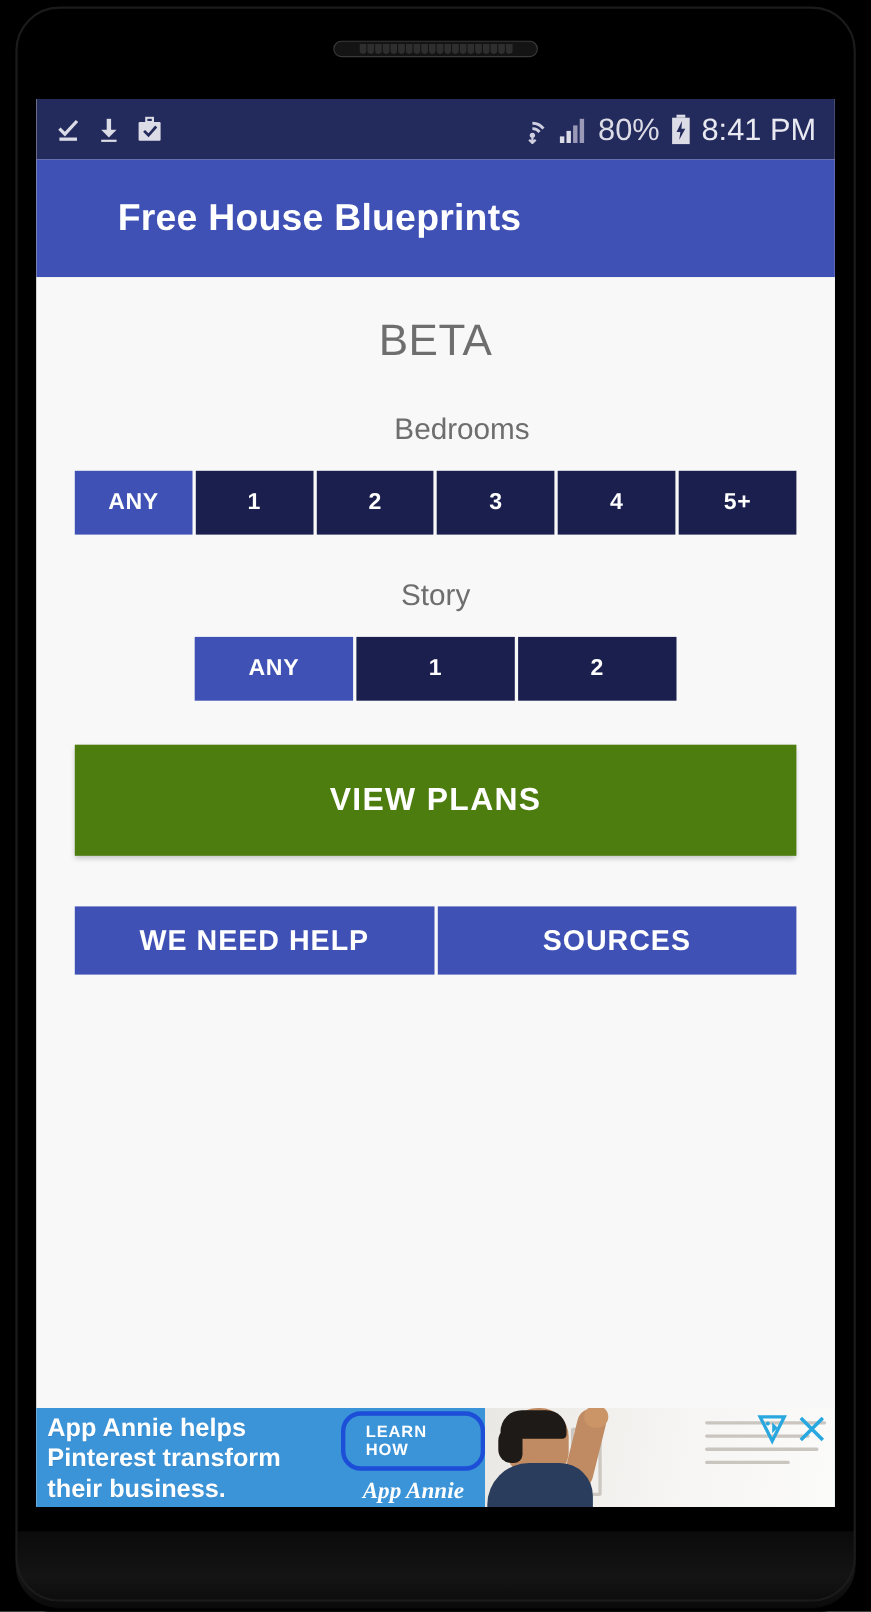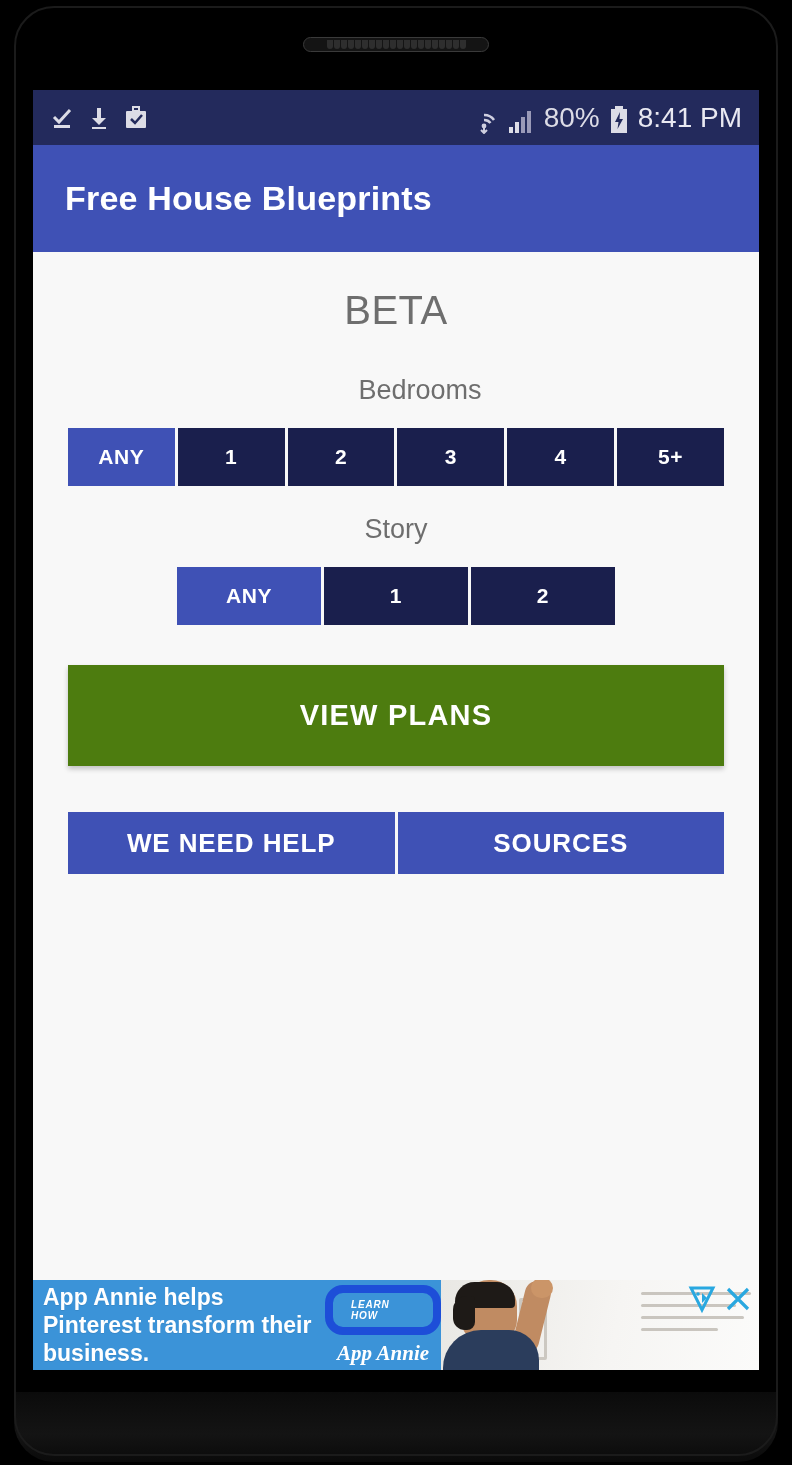--- a/index.html
+++ b/index.html
@@ -34,43 +34,43 @@
     background:#f8f8f8; overflow:hidden;
   }
 
   
   .statusbar {
     height:55px; background:#232a5c; color:#e8e8ef;
     display:flex; align-items:center; padding:0 17px;
     font-size:25px;
   }
   .sb-left { display:flex; align-items:center; gap:14px; }
-  .sb-right { margin-left:auto; display:flex; align-items:flex-end; gap:9px; }
+  .sb-right { margin-left:auto; display:flex; align-items:center; gap:9px; }
   .sb-right .pct { font-size:28px; letter-spacing:0px; color:#dcdce6; }
   .sb-right .clock { font-size:28px; color:#e9e9f2; }
   svg { display:block; }
 
   
   .appbar {
     height:107px; background:#3f51b5; display:flex; align-items:center;
     padding-left:32px;
   }
-  .appbar-title { color:#fff; font-size:34px; font-weight:bold; letter-spacing:.2px; }
+  .appbar-title { color:#fff; font-size:34px; font-weight:bold; letter-spacing:.2px;margin-left:42px; }
 
   
   .content { background:#f8f8f8; height:1118px; position:relative; }
   .beta {
     text-align:center; color:#6e6e6e; font-size:40px; font-weight:400;
     padding-top:36px; letter-spacing:.5px;
   }
   .section-label {
     text-align:center; color:#6e6e6e; font-size:27px; font-weight:400;
   }
   .lbl-bedrooms { margin-top:42px;margin-left:48px; }
-  .lbl-story { margin-top:28px; }
+  .lbl-story { margin-top:40px; }
 
   .seg-group { display:flex; gap:3px; margin-top:22px; }
   .seg-bedrooms { margin-left:35px; margin-right:35px; }
   .seg-story { justify-content:center; }
   .seg {
     background:#1a1f4d; color:#ffffff; font-size:21px; font-weight:bold;
     height:58px; display:flex; align-items:center; justify-content:center;
     letter-spacing:.6px;
   }
   .seg-bedrooms .seg { flex:1 1 0; }
@@ -98,24 +98,23 @@
   .ad-left {
     width:408px; background:#3b93d8; position:relative;
     display:flex; align-items:center;
   }
   .ad-text {
     color:#ffffff; font-size:23px; font-weight:bold; line-height:1.22;
     padding-left:10px; width:300px; text-shadow:0 1px 0 rgba(0,0,0,.08);
   }
   .ad-cta-wrap { display:flex; flex-direction:column; align-items:center; gap:6px; margin-left:4px; }
   .ad-cta {
-    border:8px solid #1d4ed8; border-radius:18px; color:#ffffff;
-    font-size:10px; font-weight:bold; letter-spacing:.8px;
+    border:4px solid #1d4ed8; border-radius:18px; color:#ffffff;
+    font-size:15px; font-weight:bold; letter-spacing:.8px;
     padding:6px 18px;
-    font-style:italic;
   }
   .ad-brand { color:#fff; font-size:21px; font-style:italic; font-weight:bold; font-family:"Liberation Serif", serif; }
   .ad-right { flex:1; position:relative; background:#f2f1ef; overflow:hidden; }
   .wb { position:absolute; inset:0; background:linear-gradient(100deg,#e9e8e4 0%, #f6f5f3 55%, #fbfbfa 100%); }
   .wb-lines { position:absolute; right:8px; top:12px; width:110px; }
   .wb-lines span { display:block; height:3px; background:#b9b4ac; border-radius:2px; margin-bottom:9px; opacity:.75; }
   .wb-lines span:nth-child(2){ width:86%; }
   .wb-lines span:nth-child(3){ width:94%; }
   .wb-lines span:nth-child(4){ width:70%; }
   .wb-rect { position:absolute; left:78px; top:18px; width:28px; height:62px; border:3px solid #ccc8c1; border-radius:2px; }

